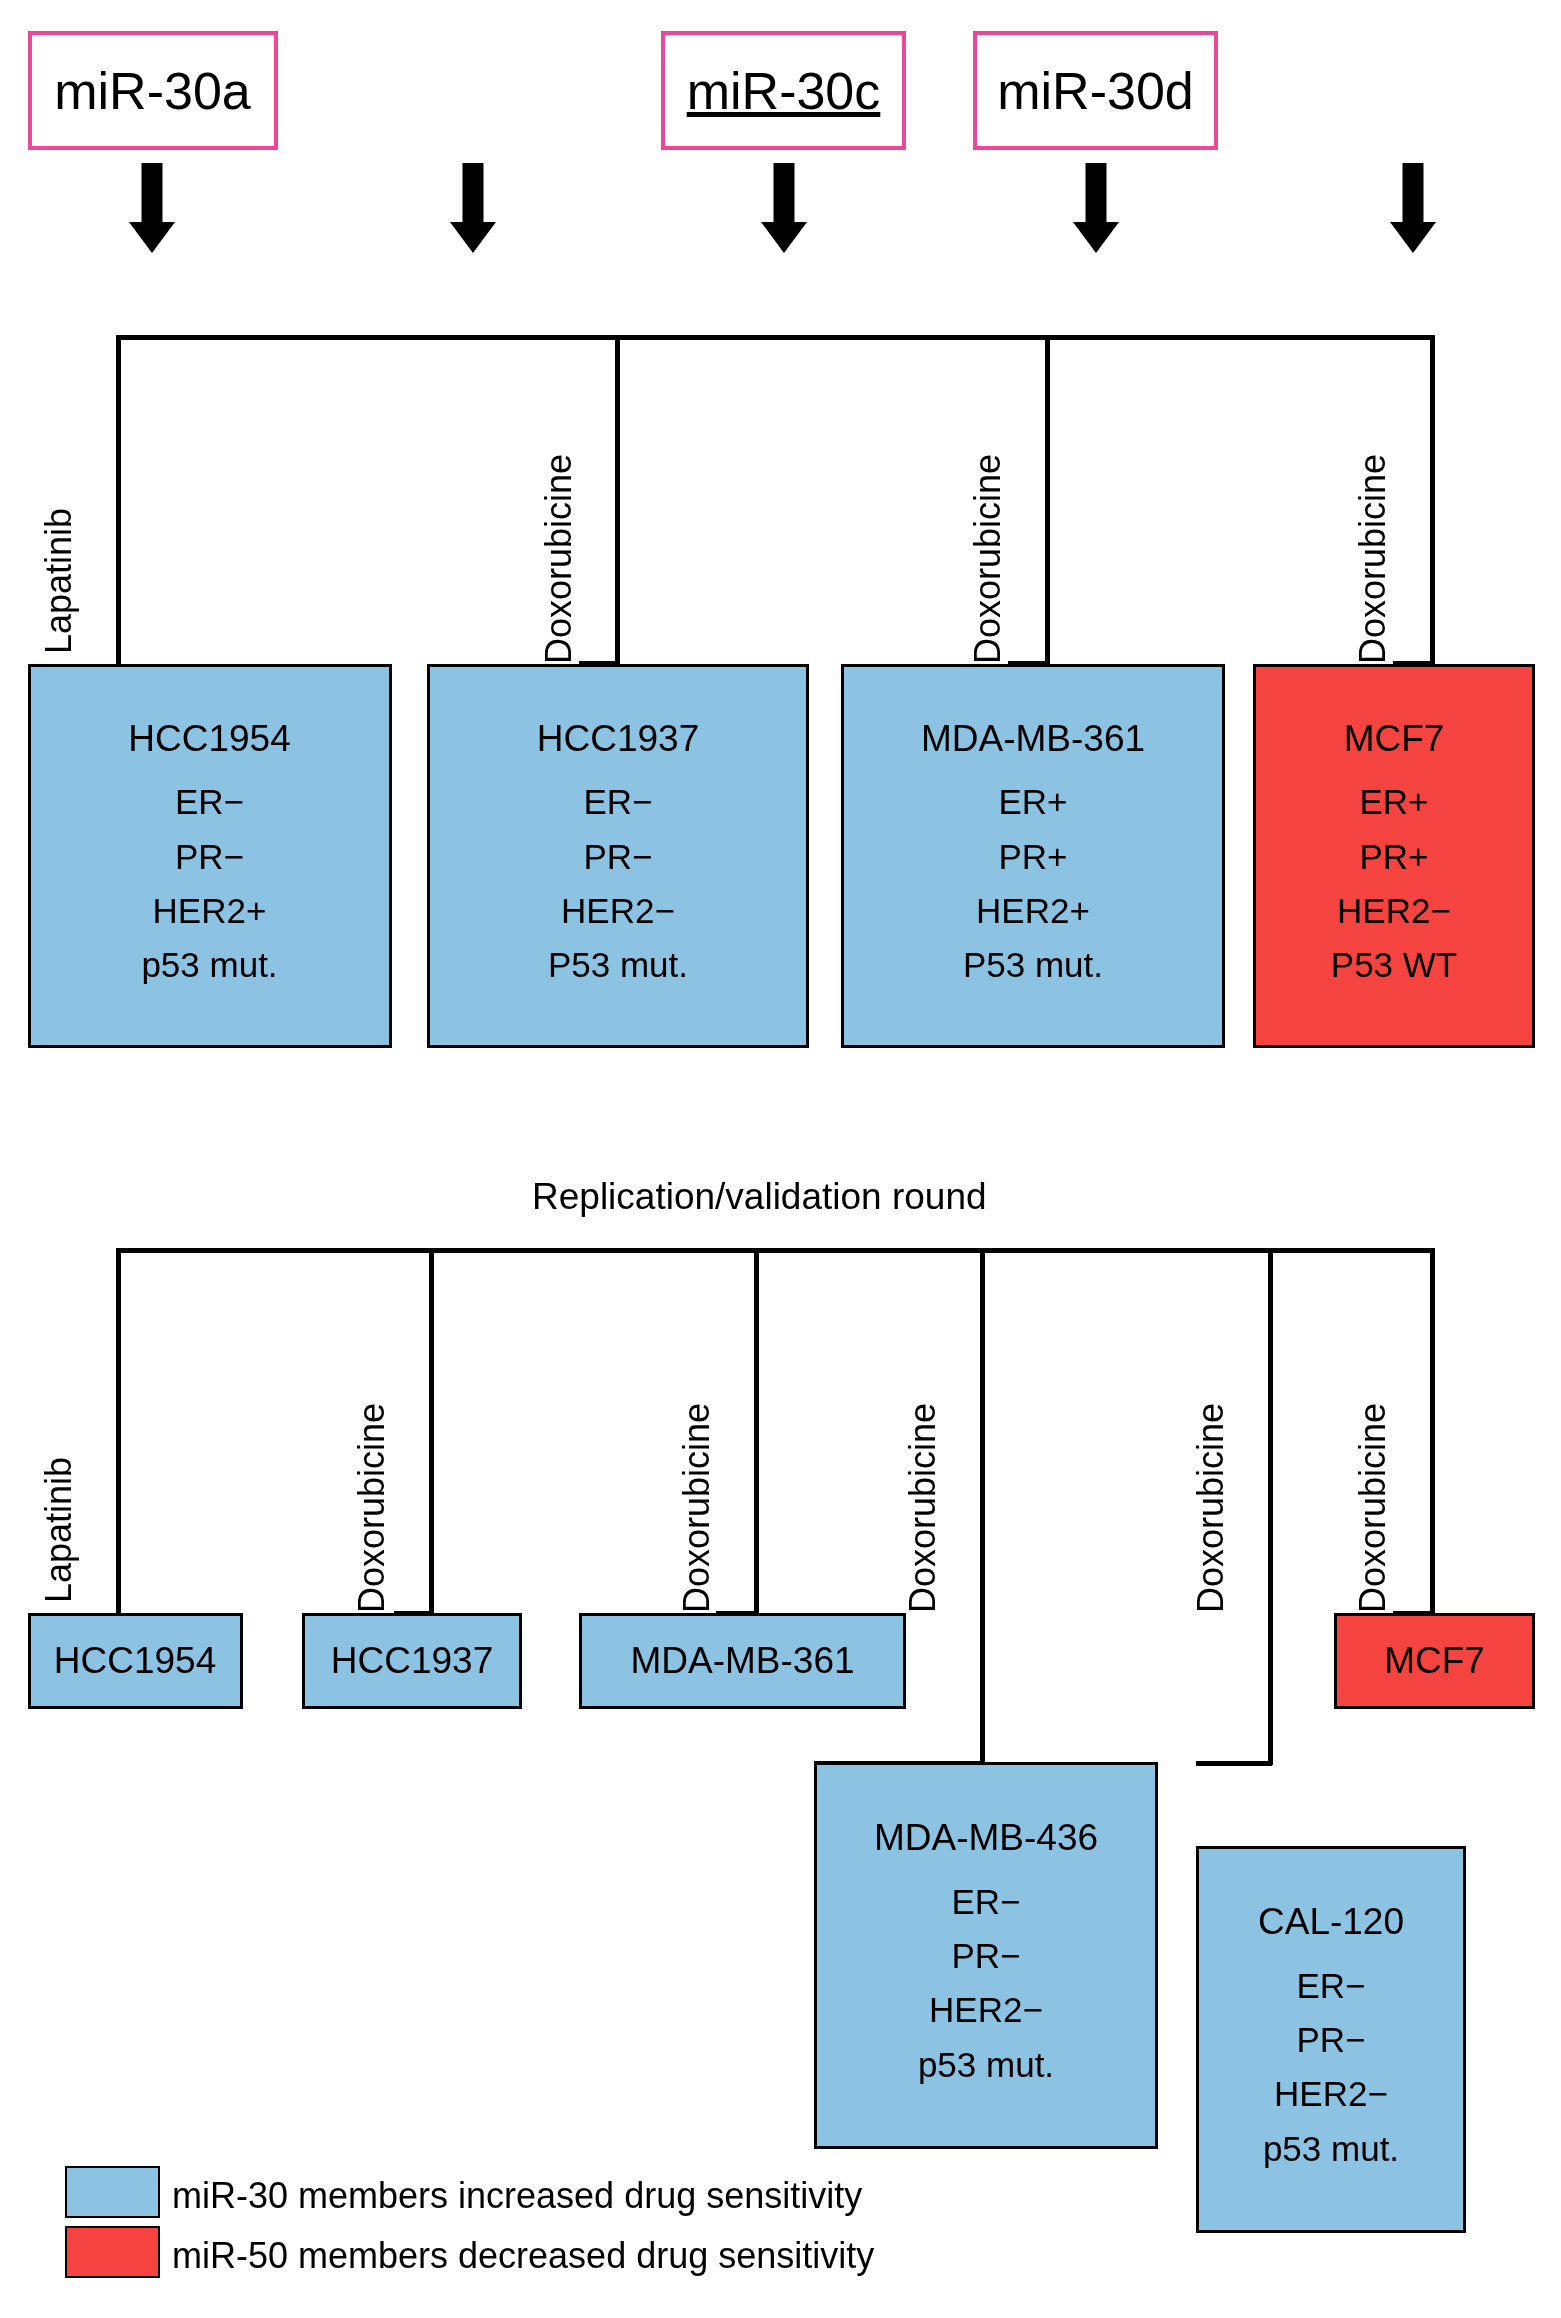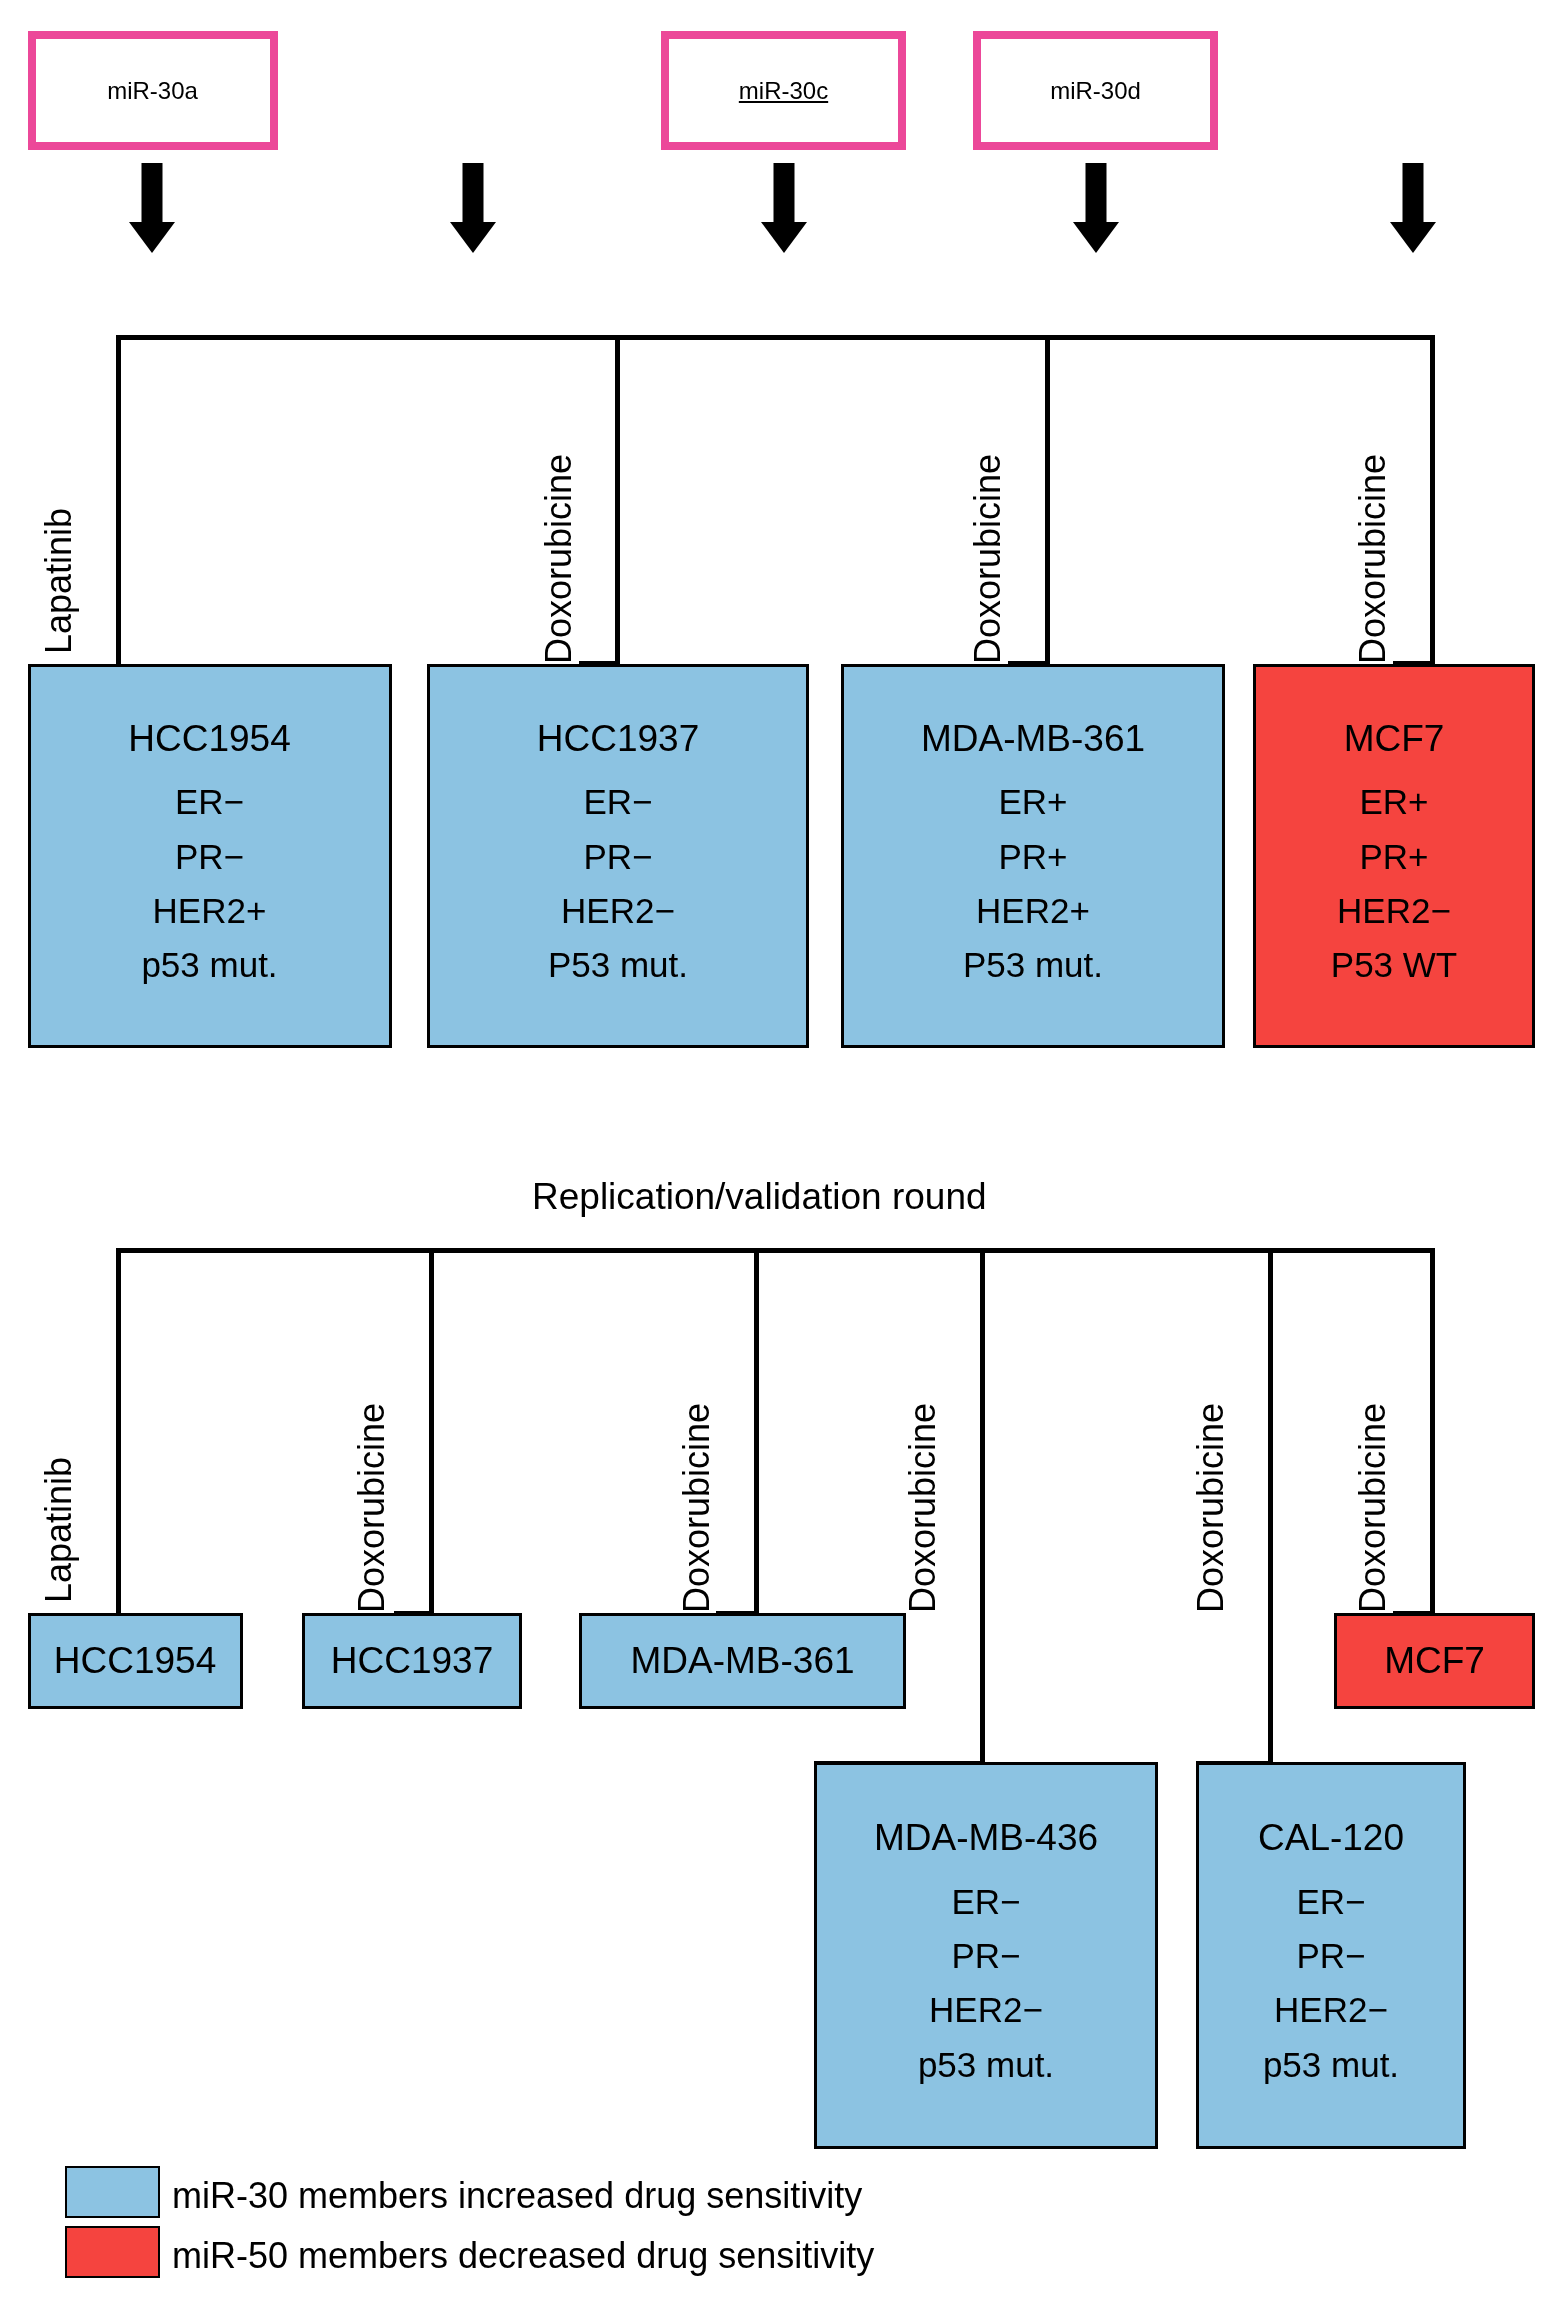--- a/index.html
+++ b/index.html
@@ -15,26 +15,26 @@
   }
   .canvas {
     position: absolute;
     left: 0; top: 0;
     width: 1561px;
     height: 2319px;
   }
   
   .mir-box {
     position: absolute;
-    border: 8px solid #ec4899;
+    border: 4px solid #ec4899;
     background: #fff;
     display: flex;
     align-items: center;
     justify-content: center;
-    font-size: 24px;
+    font-size: 52px;
     line-height: 1;
     height: 119px;
   }
   
   .arrow {
     position: absolute;
     width: 0; height: 0;
   }
   .arrow .shaft {
     position: absolute;
@@ -245,21 +245,21 @@
   </div>
 
   <div class="cell-box" style="left:814px; top:1762px; width:344px; height:387px; background:#8CC3E2;">
     <div class="cname">MDA-MB-436</div>
     <div class="attr">ER−</div>
     <div class="attr">PR−</div>
     <div class="attr">HER2−</div>
     <div class="attr">p53 mut.</div>
   </div>
 
-  <div class="cell-box" style="left:1196px; top:1762px; width:270px; height:387px; background:#8CC3E2;">
+  <div class="cell-box" style="left:1196px; top:1846px; width:270px; height:387px; background:#8CC3E2;">
     <div class="cname">CAL-120</div>
     <div class="attr">ER−</div>
     <div class="attr">PR−</div>
     <div class="attr">HER2−</div>
     <div class="attr">p53 mut.</div>
   </div>
 
   <div class="legend-swatch" style="left:65px; top:2166px; width:95px; height:52px; background:#8CC3E2;"></div>
   <div class="legend-text" style="left:172px; top:2178px;">miR-30 members increased drug sensitivity</div>
 

